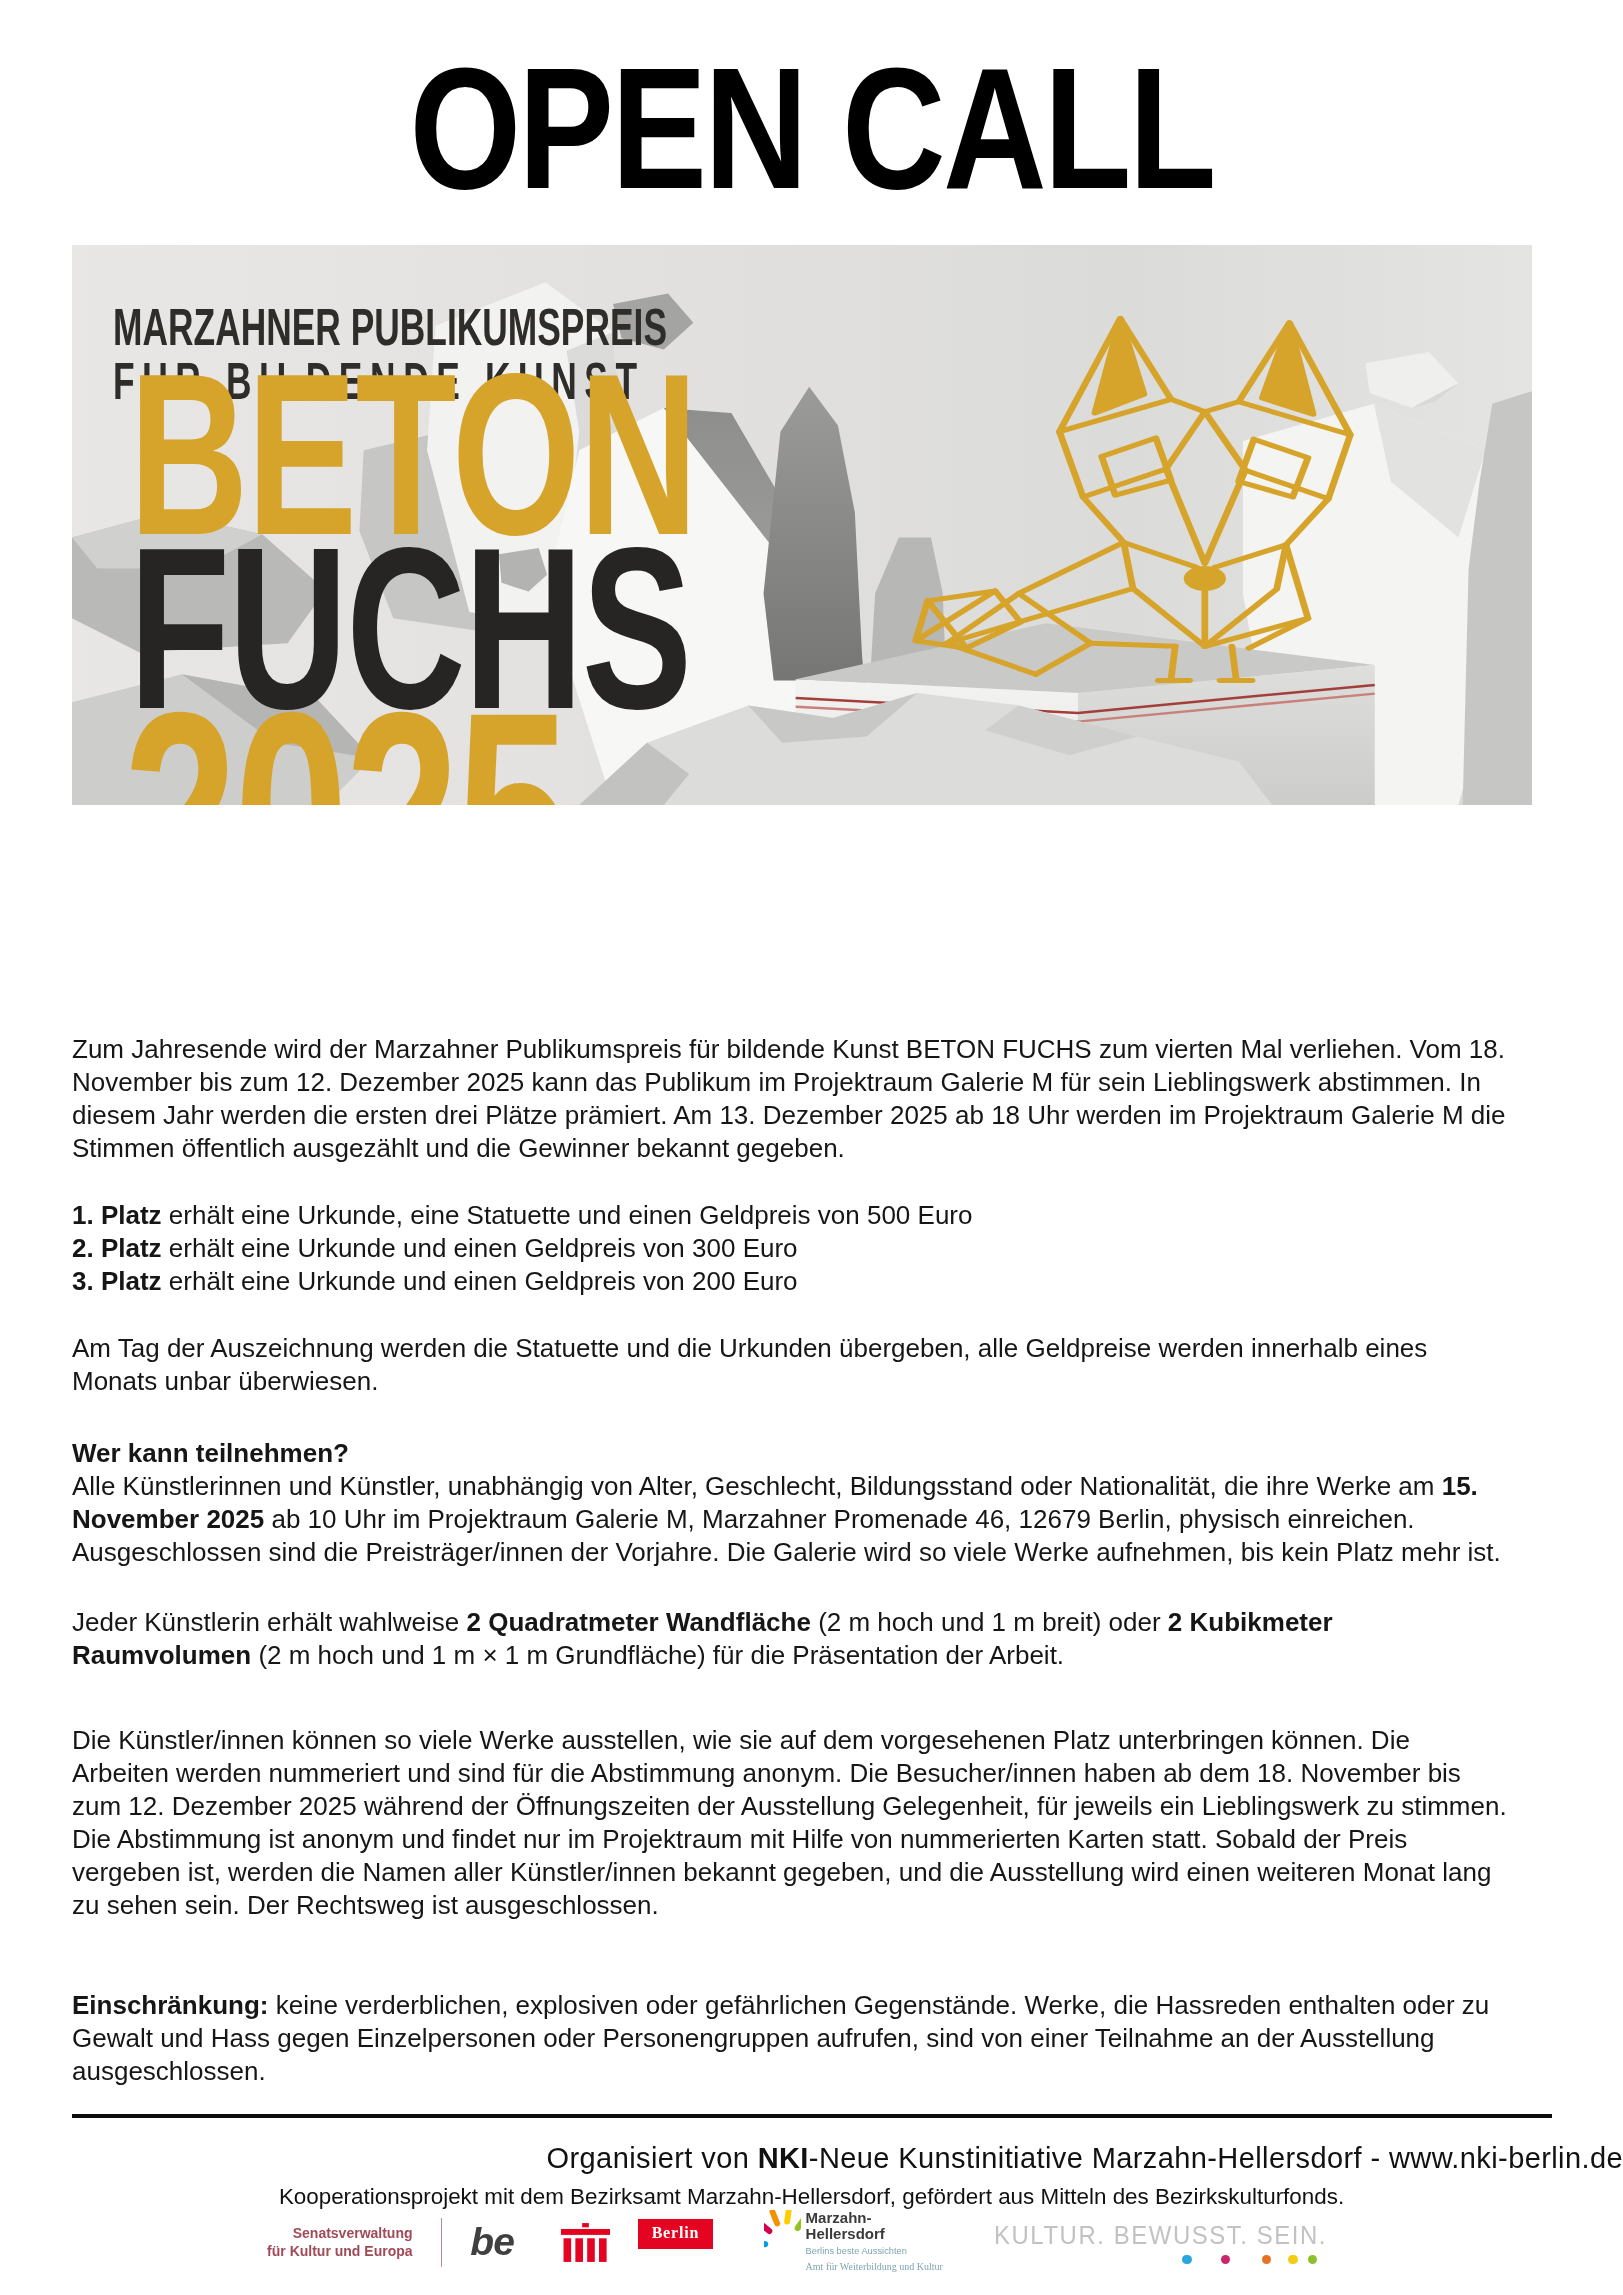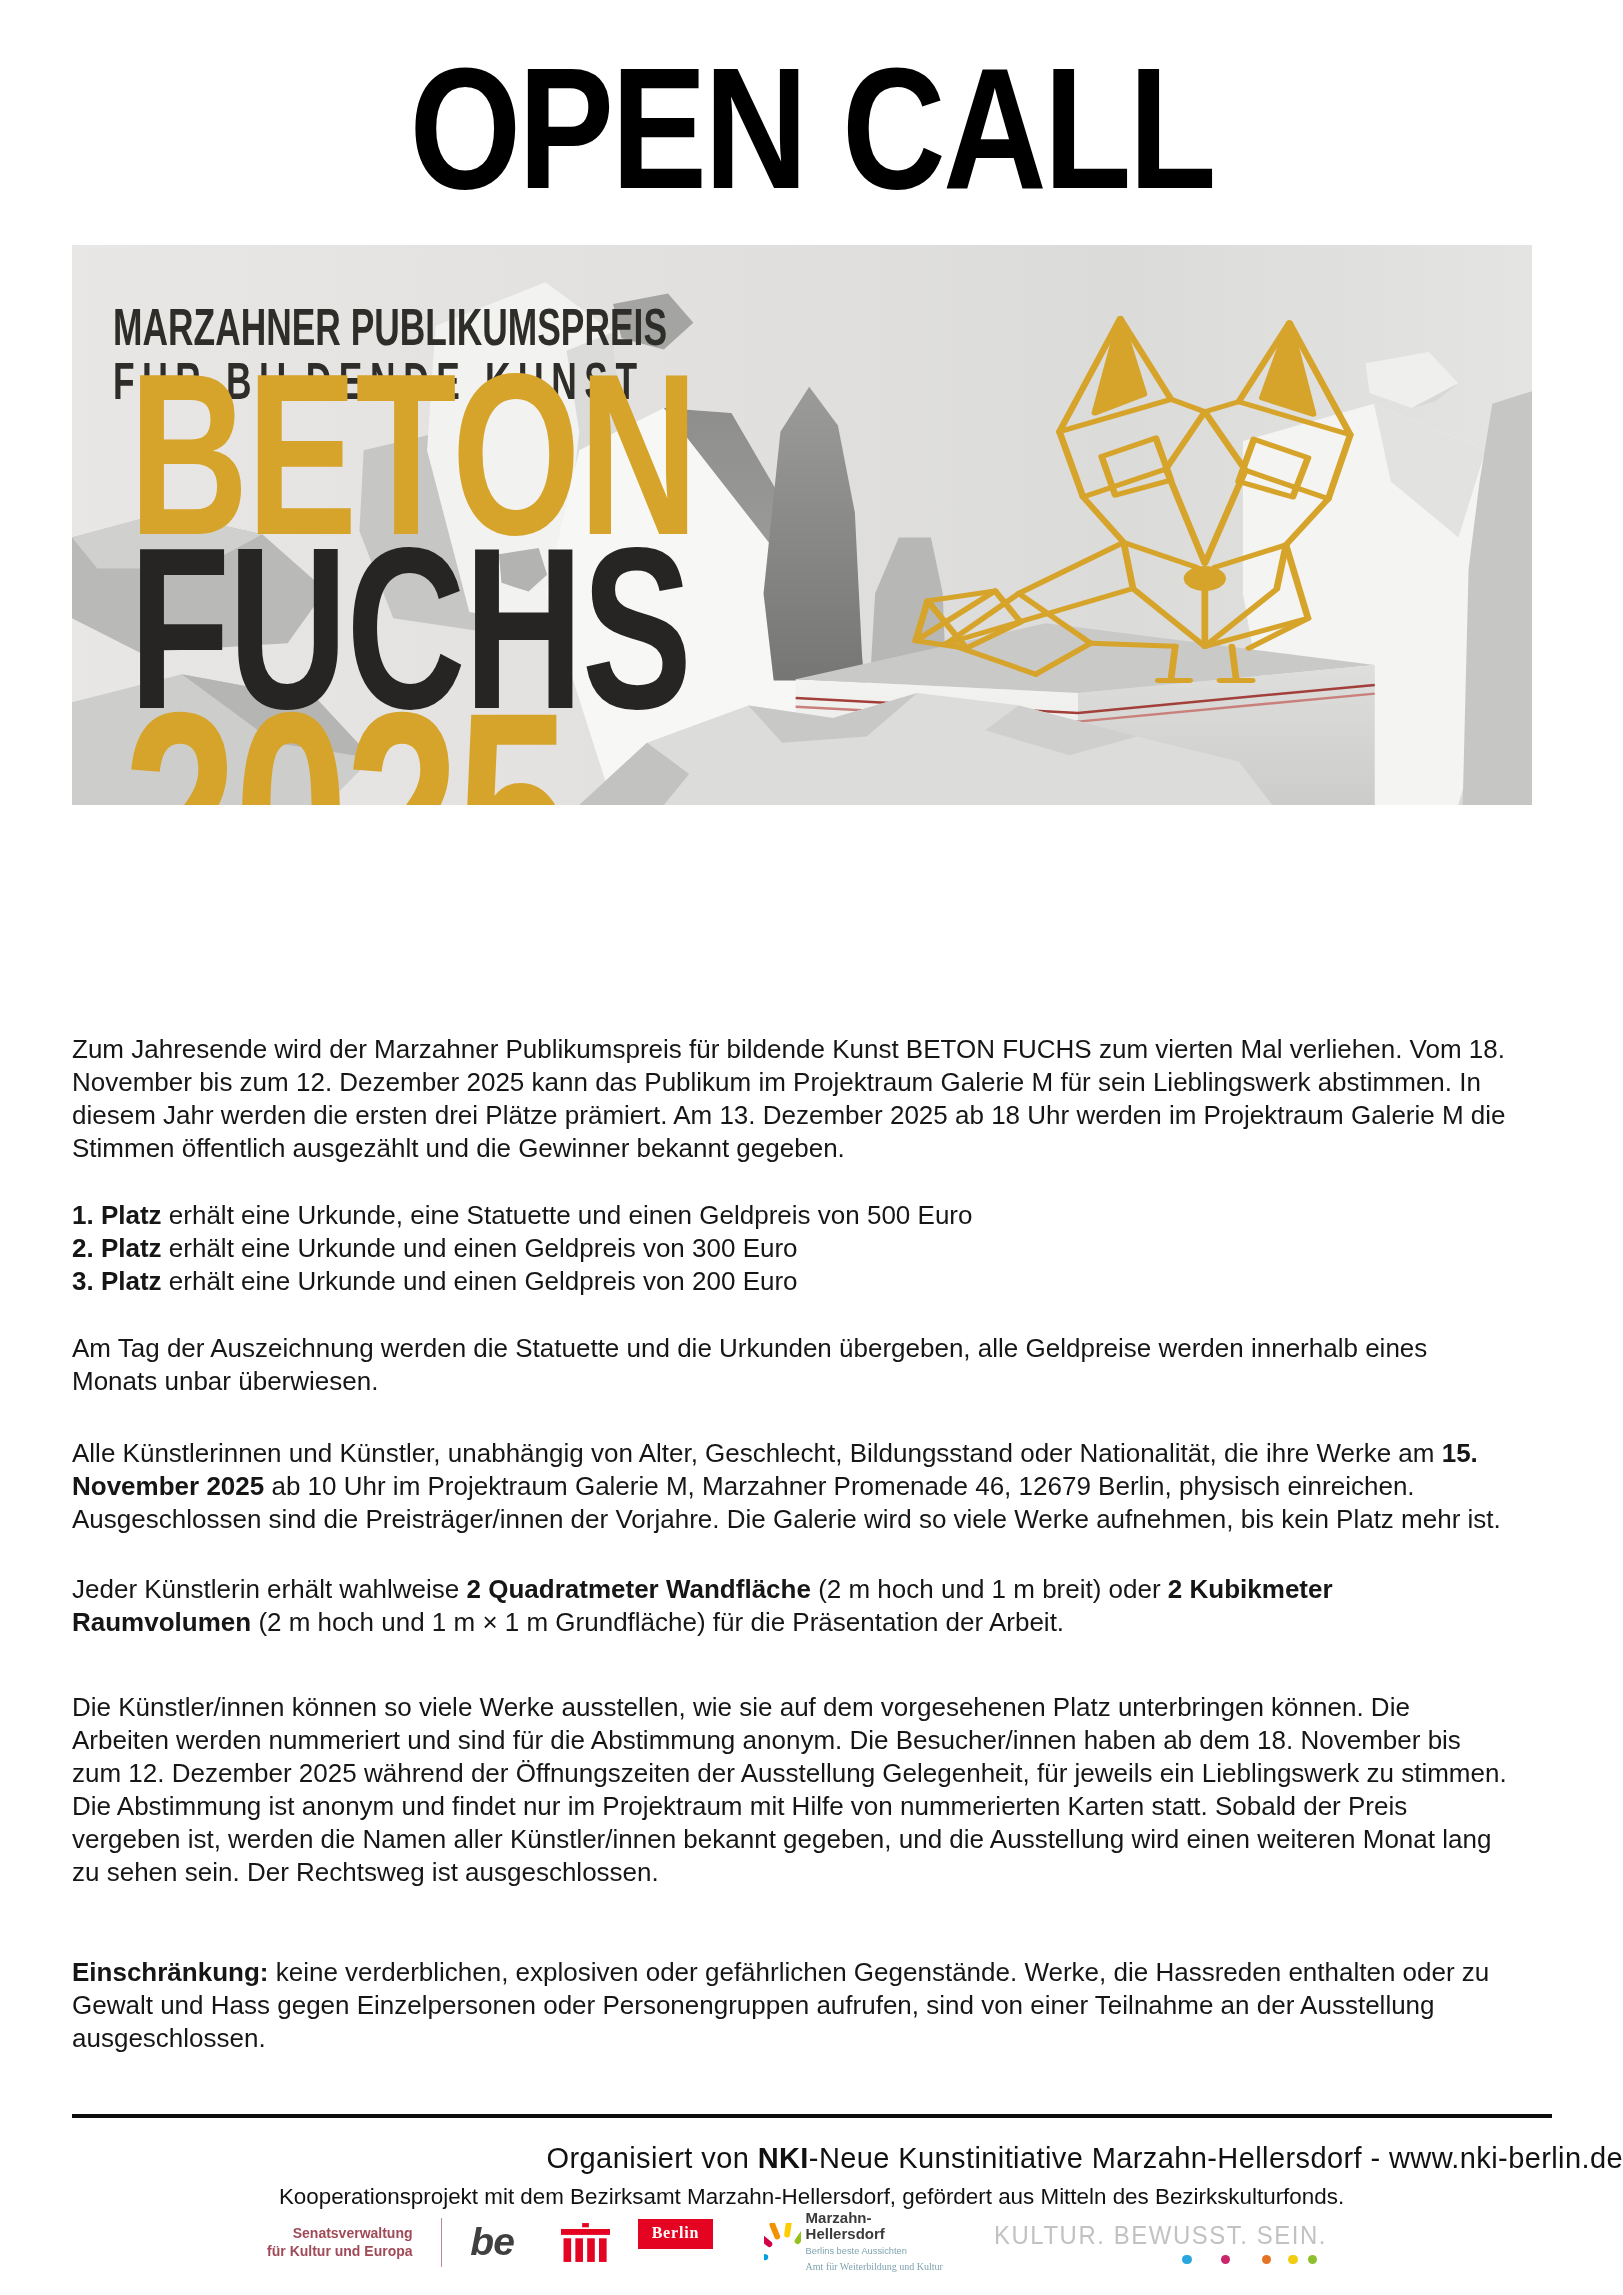--- a/index.html
+++ b/index.html
@@ -59,21 +59,21 @@
   .logo-senat{display:flex;align-items:center;gap:28px;}
   .senat-text{
     text-align:right;font-size:14px;line-height:18px;color:#a04a58;font-weight:700;
   }
   .senat-divider{width:1.7px;height:49px;background:#a04a58;opacity:.65;}
   .be-word{font-size:39px;font-weight:800;font-style:italic;color:#404040;letter-spacing:-0.8px;margin-right:19px;}
   .berlin-badge{
     background:#e40422;color:#fff;font-family:"Liberation Serif", serif;font-weight:700;
     font-size:16px;padding:5px 13.5px 6.8px;letter-spacing:0.8px;align-self:flex-start;margin-top:1.7px;
   }
-  .logo-mh{display:flex;align-items:flex-end;gap:5px;}
+  .logo-mh{display:flex;align-items:flex-start;gap:5px;}
   .mh-text{line-height:15px;}
   .mh-name{font-size:15px;font-weight:700;color:#3a3a3a;line-height:16px;}
   .mh-sub1{font-size:9.3px;color:#7fa3b0;margin-top:2.5px;}
   .mh-sub2{font-size:10px;color:#7fa3b0;font-family:Liberation Serif, serif;}
   .logo-kultur{position:relative;padding-bottom:13.5px;}
   .kultur-text{font-size:26px;color:#c2c2c2;letter-spacing:1.7px;white-space:nowrap;transform:scaleX(.92);transform-origin:left center;}
   .kultur-dots{position:absolute;right:39px;bottom:0;display:flex;gap:0;}
   .kultur-dots span{width:9.3px;height:9.3px;border-radius:50%;display:inline-block;}
   .kd1{background:#2aa6df;margin-right:29px;}
   .kd2{background:#c9266b;margin-right:32px;}
@@ -216,20 +216,21 @@
 
     <div class="blk">
       <div class="prize-row"><b>1. Platz</b><span> erhält eine Urkunde, eine Statuette und einen Geldpreis von 500 Euro</span></div>
       <div class="prize-row"><b>2. Platz</b><span> erhält eine Urkunde und einen Geldpreis von 300 Euro</span></div>
       <div class="prize-row"><b>3. Platz</b><span> erhält eine Urkunde und einen Geldpreis von 200 Euro</span></div>
     </div>
 
     <p class="mb46">Am Tag der Auszeichnung werden die Statuette und die Urkunden übergeben, alle Geldpreise werden innerhalb eines Monats unbar überwiesen.</p>
 
     <div class="blk mb44">
+      <div><b>Wer kann teilnehmen?</b></div>
       <div><span>Alle Künstlerinnen und Künstler, unabhängig von Alter, Geschlecht, Bildungsstand oder Nationalität, die ihre Werke am </span><b>15. November 2025</b><span> ab 10 Uhr im Projektraum Galerie M, Marzahner Promenade 46, 12679 Berlin, physisch einreichen. Ausgeschlossen sind die Preisträger/innen der Vorjahre. Die Galerie wird so viele Werke aufnehmen, bis kein Platz mehr ist.</span></div>
     </div>
 
     <p class="mb43"><span>Jeder Künstlerin erhält wahlweise </span><b>2 Quadratmeter Wandfläche</b><span> (2 m hoch und 1 m breit) oder </span><b>2 Kubikmeter Raumvolumen</b><span> (2 m hoch und 1 m × 1 m Grundfläche) für die Präsentation der Arbeit.</span></p>
 
     <p class="mb79">Die Künstler/innen können so viele Werke ausstellen, wie sie auf dem vorgesehenen Platz unterbringen können. Die Arbeiten werden nummeriert und sind für die Abstimmung anonym. Die Besucher/innen haben ab dem 18. November bis zum 12. Dezember 2025 während der Öffnungszeiten der Ausstellung Gelegenheit, für jeweils ein Lieblingswerk zu stimmen. Die Abstimmung ist anonym und findet nur im Projektraum mit Hilfe von nummerierten Karten statt. Sobald der Preis vergeben ist, werden die Namen aller Künstler/innen bekannt gegeben, und die Ausstellung wird einen weiteren Monat lang zu sehen sein. Der Rechtsweg ist ausgeschlossen.</p>
 
     <p><b>Einschränkung:</b><span> keine verderblichen, explosiven oder gefährlichen Gegenstände. Werke, die Hassreden enthalten oder zu Gewalt und Hass gegen Einzelpersonen oder Personengruppen aufrufen, sind von einer Teilnahme an der Ausstellung ausgeschlossen.</span></p>
   </div>
 

